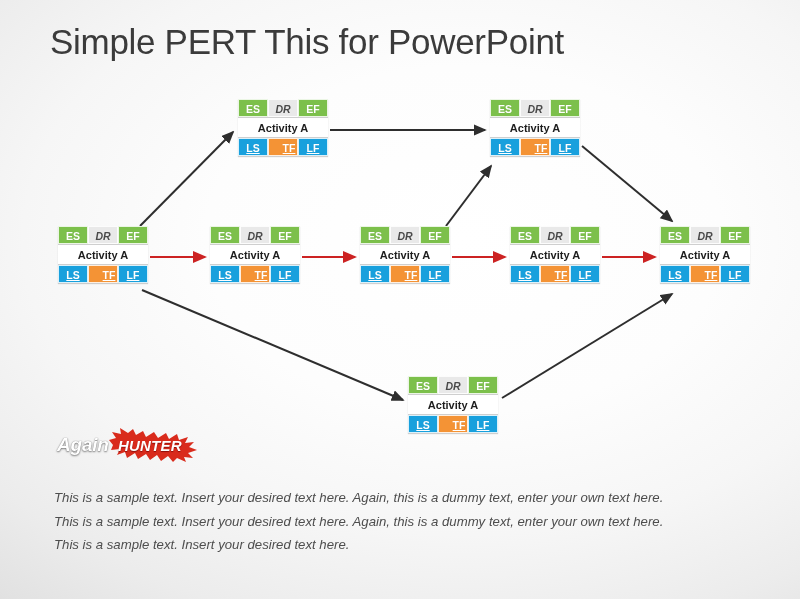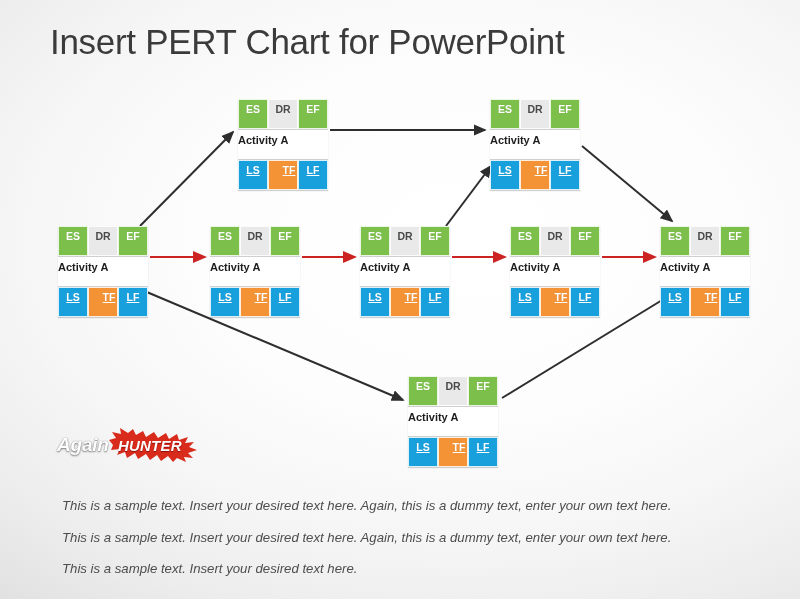--- a/index.html
+++ b/index.html
@@ -55,38 +55,39 @@
     box-sizing: border-box;
     z-index: 3;
     box-shadow: 0 1px 1px rgba(0,0,0,0.18);
   }
   .node .row {
     display: flex;
     width: 100%;
   }
   .node .cell {
     flex: 1 1 33.333%;
-    height: 30px;
+    height: 18px;
     line-height: 18px;
     text-align: center;
     font-size: 10.5px;
     font-weight: bold;
     color: #ffffff;
     box-sizing: border-box;
     border: 1px solid rgba(255,255,255,0.85);
     text-shadow: 0 0 1px rgba(0,0,0,0.12);
   }
   .node .row.top .cell      { background: #7cc04b; }
-  .node .row.top .cell.mid  { background: #e9e9e9; color: #4a4a4a; text-shadow: none; }
+  .node .row.top .cell.mid  { background: #e9e9e9; color: #4a4a4a; text-shadow: none; font-style: italic; }
   .node .row.bottom .cell      { background: #18a0dd; text-decoration: underline; }
   .node .row.bottom .cell.mid  { background: #f49335; padding-left: 12px; }
 
   .node .activity {
-    height: 31px;
+    height: 21px;
     line-height: 21px;
+    text-align: center;
     font-size: 11px;
     font-weight: bold;
     color: #1d1d1d;
     background: #ffffff;
     border: 1px solid #cfcfcf;
     border-left: none;
     border-right: none;
     box-sizing: border-box;
   }
 
@@ -133,34 +134,34 @@
 
   
   #footer {
     position: absolute;
     left: 50px;
     top: 484px;
     width: 718px;
     z-index: 4;
   }
   #footer p {
-    margin: 12px;
+    margin: 4px;
     font-size: 13.2px;
     font-style: italic;
     line-height: 19.5px;
     color: #4d4d4d;
     white-space: nowrap;
   }
 </style>
 </head>
 <body>
 
 <div id="slide">
 
-  <div id="title">Insert PERT Chart for PowerPoint</div>
+  <div id="title">Simple PERT This for PowerPoint</div>
 
   <svg id="connectors" viewBox="0 0 800 599" xmlns="http://www.w3.org/2000/svg">
     <defs>
       <marker id="arrow-red" markerWidth="7" markerHeight="7" refX="6" refY="3" orient="auto" markerUnits="strokeWidth">
         <path d="M0,0 L7,3 L0,6 z" fill="#cc2222"></path>
       </marker>
       <marker id="arrow-dark" markerWidth="6.5" markerHeight="6.5" refX="5.6" refY="2.8" orient="auto" markerUnits="strokeWidth">
         <path d="M0,0 L6.5,2.8 L0,5.6 z" fill="#2e2e2e"></path>
       </marker>
     </defs>

